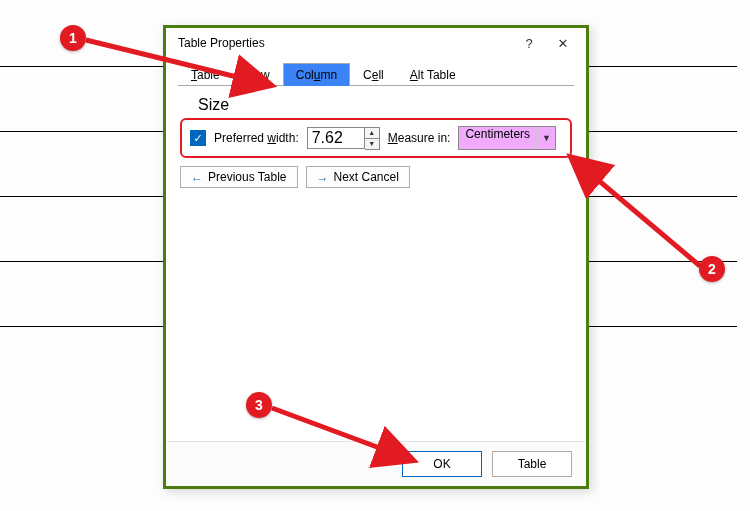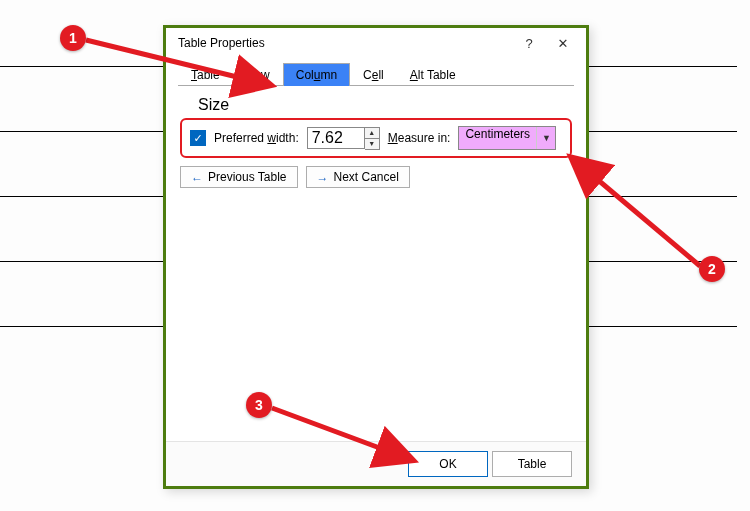--- a/index.html
+++ b/index.html
@@ -27,21 +27,21 @@
   .numinput{width:48px;height:20px;border:1px solid #888;padding:0 4px;font-size:16px}
   .spinners{display:flex;flex-direction:column;border:1px solid #888;border-left:none}
   .spin{width:14px;height:10px;display:flex;align-items:center;justify-content:center;font-size:7px;line-height:1;color:#333;background:#f4f4f4}
   .spin+.spin{border-top:1px solid #888}
   .select{height:22px;border:1px solid #888;display:flex;width:96px;background:#f0abfc}
   .select .seltext{flex:1;padding:0 6px;font-size:12px}
   .select .caret{width:18px;display:flex;align-items:center;justify-content:center;font-size:9px;color:#333;border-left:1px solid #ccc;height:100%}
   .navbtns{display:flex;gap:8px}
   .btn{border:1px solid #adadad;background:#fdfdfd;padding:3px 10px;font-size:12px;display:flex;align-items:center;gap:5px;height:22px;box-sizing:border-box}
   .btn .arrow{color:#1e66c3;font-size:12px}
-  .footer{position:absolute;left:0;right:0;bottom:0;height:44px;display:flex;align-items:center;justify-content:flex-end;gap:4px;padding:0 14px;border-top:1px solid #e4e4e4;background:#fbfbfb}
+  .footer{position:absolute;left:0;right:0;bottom:0;height:44px;display:flex;align-items:center;justify-content:flex-end;gap:10px;padding:0 14px;border-top:1px solid #e4e4e4;background:#fbfbfb}
   .fbtn{width:78px;height:24px;border:1px solid #adadad;background:#fff;display:flex;align-items:center;justify-content:center;font-size:12px}
   .fbtn.primary{border-color:#0067c0}
   
   .callout{position:absolute;width:26px;height:26px;border-radius:50%;background:#e21b22;color:#fff;font-size:14px;font-weight:600;display:flex;align-items:center;justify-content:center;box-shadow:0 1px 3px rgba(0,0,0,.3);z-index:20}
   svg.overlay{position:absolute;inset:0;pointer-events:none;z-index:15}
 </style>
 </head>
 <body>
 
 <div class="bg">

